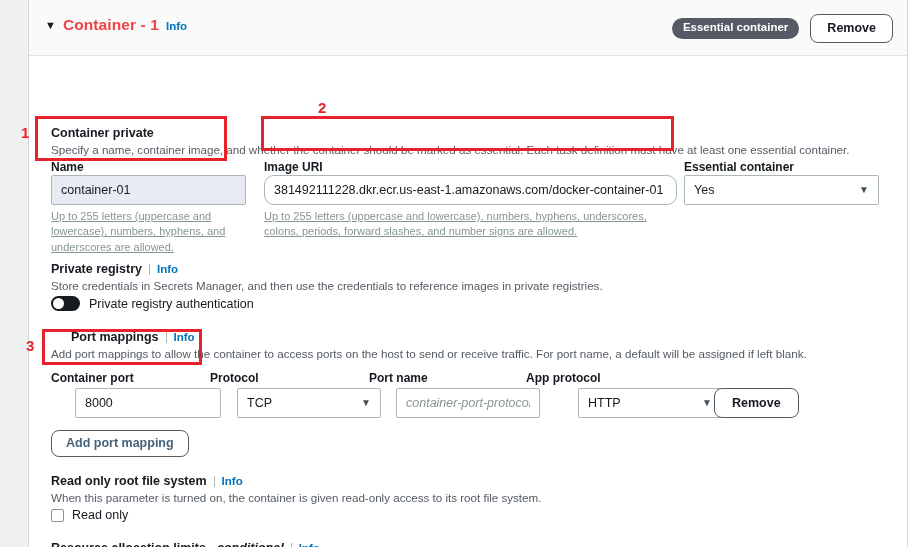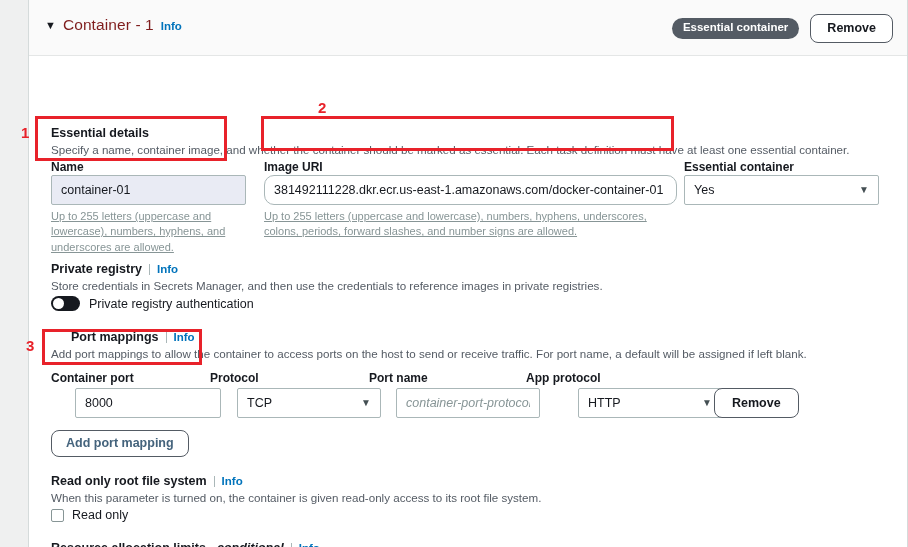--- a/index.html
+++ b/index.html
@@ -52,22 +52,22 @@
   }
   .caret {
     color: #16191f;
     font-size: 11px;
     line-height: 1;
     position: relative;
     top: -1px;
   }
   .card-title {
     font-size: 15.5px;
-    font-weight: normal;
-    color: #7f1d1d;
+    font-weight: bold;
+    color: #ef4444;
     letter-spacing: 0.1px;
   }
   .info-link {
     color: #0073bb;
     font-size: 11.5px;
     font-weight: bold;
     text-decoration: none;
     cursor: pointer;
   }
   .header-right {
@@ -276,21 +276,21 @@
         <a class="info-link">Info</a>
       </div>
       <div class="header-right">
         <span class="badge">Essential container</span>
         <button class="btn">Remove</button>
       </div>
     </div>
 
     <div class="card-body">
 
-      <div class="abs section-title" style="left:22px; top:70px;">Essential details</div>
+      <div class="abs section-title" style="left:22px; top:70px;">Container private</div>
       <div class="abs desc" style="left:22px; top:86px; width:840px;">Specify a name, container image, and whether the container should be marked as essential. Each task definition must have at least one essential container.</div>
 
       <div class="abs field-label" style="left:22px; top:104px;">Name</div>
       <input class="text-input selected-input abs" style="left: 22px; top: 119px; width: 195px;" value="container-01">
       <div class="abs hint" style="left:22px; top:153px; width:200px;">Up to 255 letters (uppercase and lowercase), numbers, hyphens, and underscores are allowed.</div>
 
       <div class="abs field-label" style="left:235px; top:104px;">Image URI</div>
       <input class="text-input abs" style="left: 235px; top: 119px; width: 413px; border-radius: 10px;" value="381492111228.dkr.ecr.us-east-1.amazonaws.com/docker-container-01">
       <div class="abs hint" style="left:235px; top:153px; width:415px;">Up to 255 letters (uppercase and lowercase), numbers, hyphens, underscores, colons, periods, forward slashes, and number signs are allowed.</div>
 

